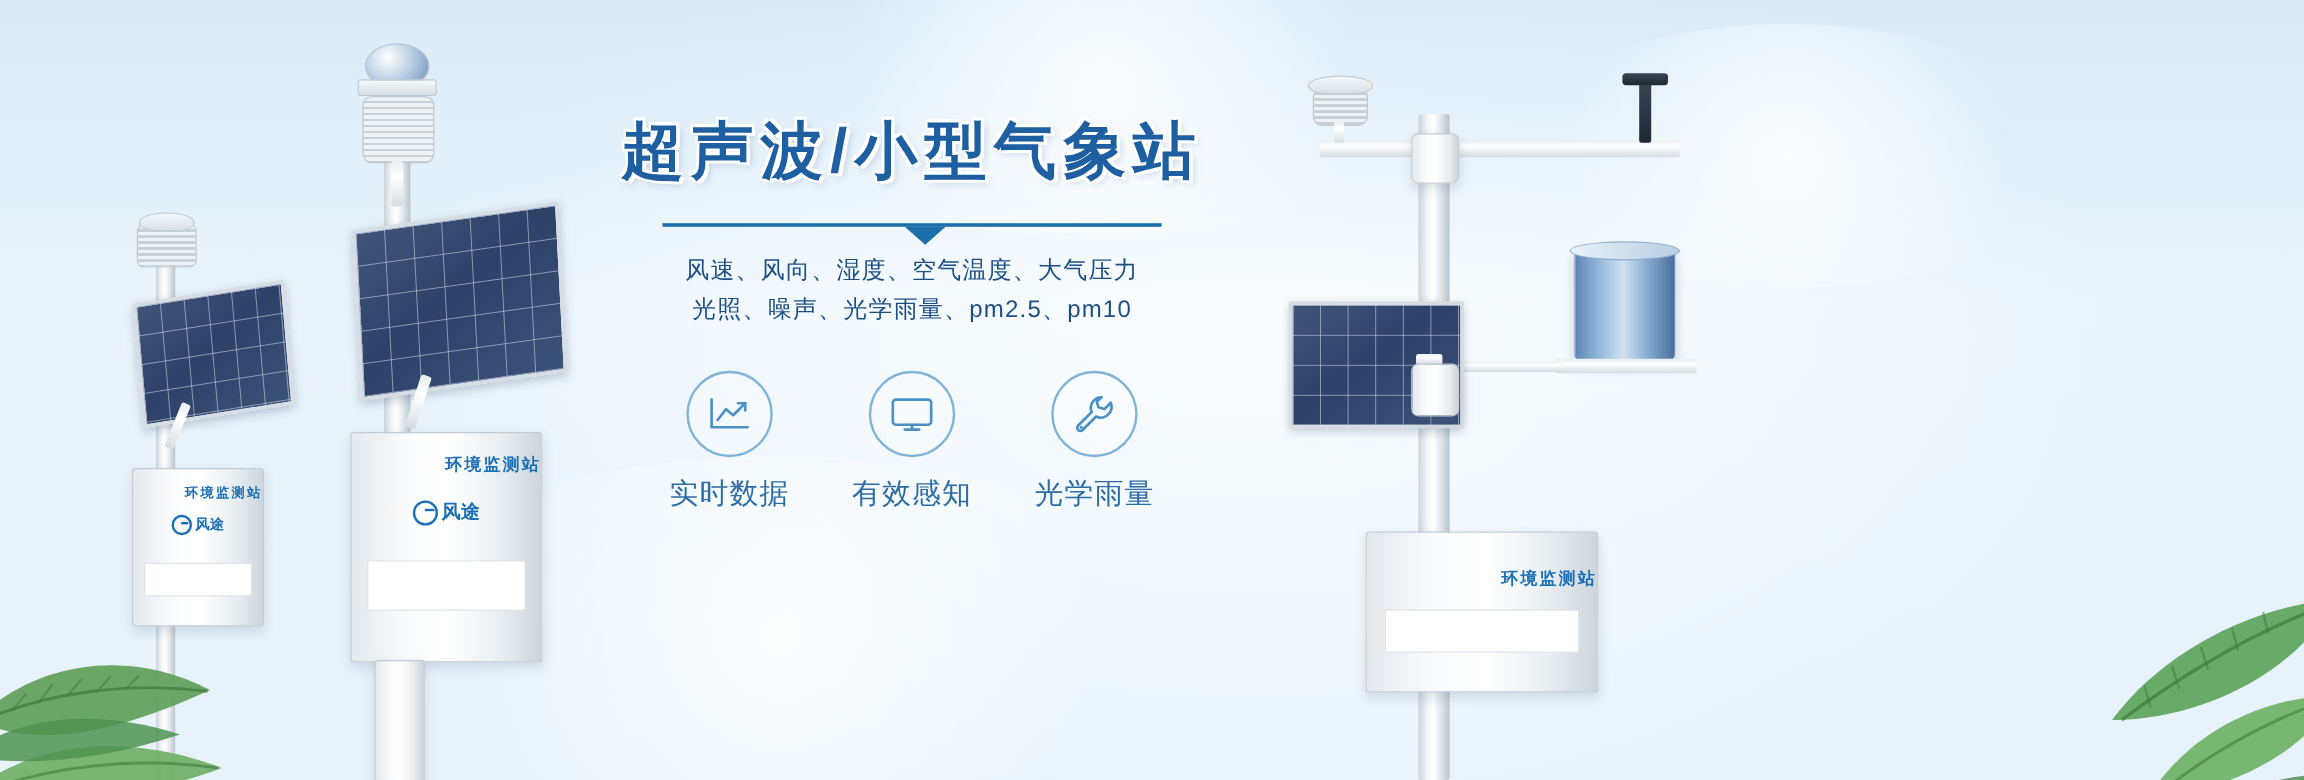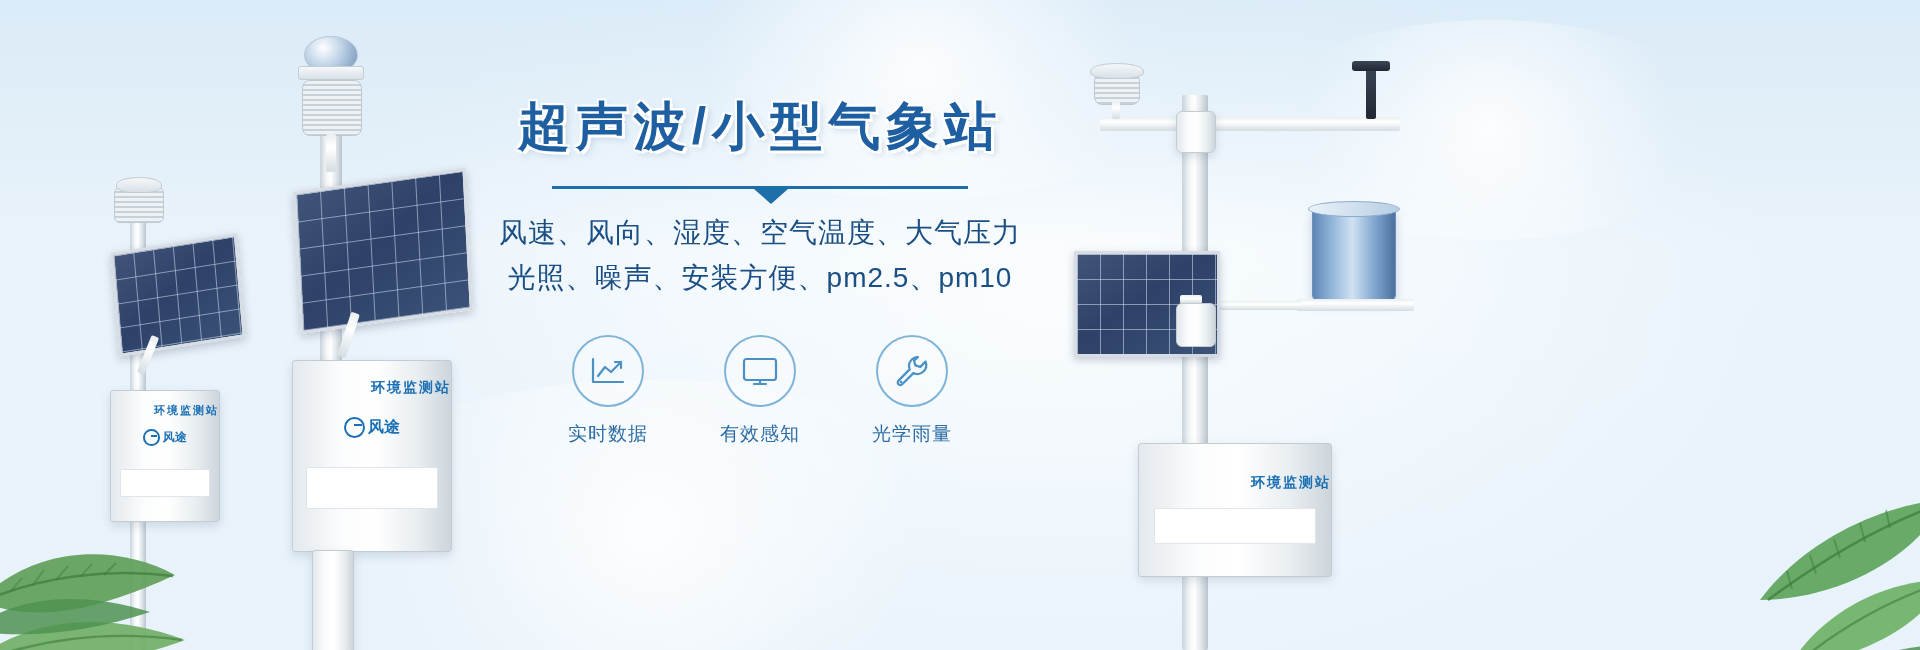--- a/index.html
+++ b/index.html
@@ -46,38 +46,38 @@
   .divider .line{
     position:absolute;left:0;top:4px;width:416px;height:3px;background:#1c6fa8;
   }
   .divider .tri{
     position:absolute;left:202px;top:7px;width:0;height:0;
     border-left:17px solid transparent;border-right:17px solid transparent;
     border-top:15px solid #1c6fa8;
   }
   .subs{margin-top:14px;}
   .sub-line{
-    font-size:28px;color:#1b4f84;letter-spacing:1px;line-height:1.62;
+    font-size:20px;color:#1b4f84;letter-spacing:1px;line-height:1.62;
     white-space:nowrap;font-weight:400;
   }
 
   
   .features{
     display:flex;justify-content:center;gap:42px;margin-top:34px;
   }
   .feature{width:110px;text-align:center;}
   .f-circle{
     width:68px;height:68px;border-radius:50%;
     border:2px solid #7fb4d8;margin:0 auto;
     display:flex;align-items:center;justify-content:center;
     background:rgba(255,255,255,.25);
   }
   .f-circle svg{display:block;}
   .f-label{
-    margin-top:14px;font-size:19px;color:#2d6da4;letter-spacing:1px;white-space:nowrap;
+    margin-top:14px;font-size:24px;color:#2d6da4;letter-spacing:1px;white-space:nowrap;
   }
 
   
   .st-a{position:absolute;left:108px;top:175px;width:180px;height:480px;}
   .st-b{position:absolute;left:278px;top:30px;width:250px;height:620px;}
   
   .st-c{position:absolute;left:1060px;top:55px;width:420px;height:595px;}
 
   .pole{position:absolute;background:linear-gradient(to right,#c9d3da 0%,#f2f5f7 28%,#ffffff 48%,#e2e8ec 72%,#b9c4cc 100%);border-radius:2px;}
   .arm{position:absolute;background:linear-gradient(to bottom,#e9eef1 0%,#ffffff 35%,#d5dde2 100%);border-radius:2px;}
@@ -249,21 +249,21 @@
 
     <h1 class="title">超声波/小型气象站</h1>
 
     <div class="divider">
       <div class="line"></div>
       <div class="tri"></div>
     </div>
 
     <div class="subs">
       <div class="sub-line">风速、风向、湿度、空气温度、大气压力</div>
-      <div class="sub-line">光照、噪声、安装方便、pm2.5、pm10</div>
+      <div class="sub-line">光照、噪声、光学雨量、pm2.5、pm10</div>
     </div>
 
     <div class="features">
 
       <div class="feature">
         <div class="f-circle">
           <svg width="36" height="30" viewBox="0 0 36 30" fill="none" stroke="#4a90c4" stroke-width="2.2" stroke-linecap="round" stroke-linejoin="round">
             <polyline points="3,3 3,26 33,26"></polyline>
             <polyline points="8,20 15,11 21,16 31,6"></polyline>
             <polyline points="25,6 31,6 31,12"></polyline>

